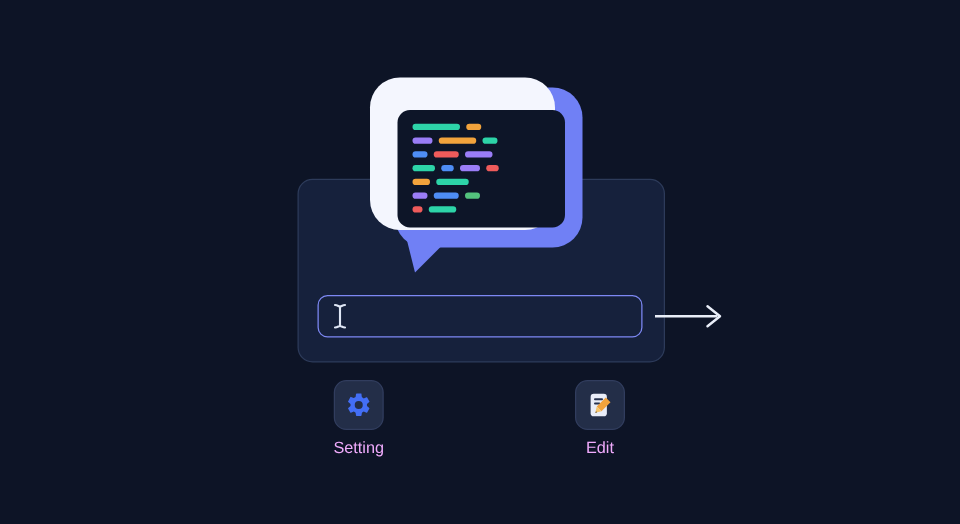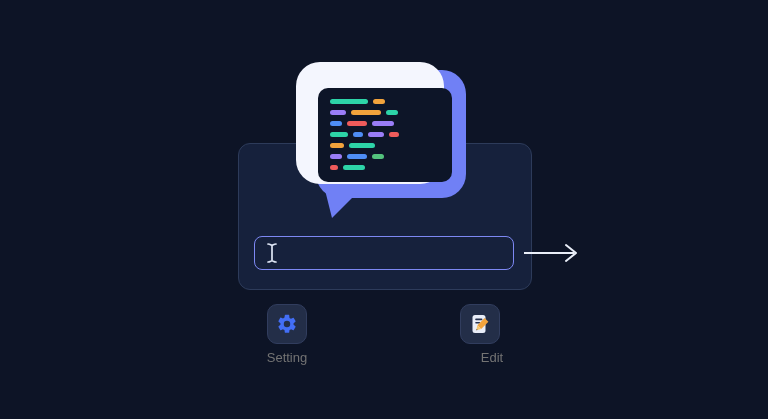--- a/index.html
+++ b/index.html
@@ -44,25 +44,25 @@
   
   .icon-button{
     position:absolute;width:40px;height:40px;border-radius:10px;
     background:#232e48;border:1px solid #313d5e;
     display:flex;align-items:center;justify-content:center;cursor:pointer;
     padding:0;
   }
   .btn-setting{left:267px;top:304px;}
   .btn-edit{left:460px;top:304px;}
   .btn-label{
-    position:absolute;width:80px;text-align:center;color:#737373;
+    position:absolute;width:80px;text-align:center;color:#f0abfc;
     font-size:13px;top:350px;
   }
   .lbl-setting{left:247px;}
-  .lbl-edit{left:452px;}
+  .lbl-edit{left:440px;}
 </style>
 </head>
 <body>
 
 <div class="stage">
 
   <div class="prompt-card"></div>
 
   <div class="bubble">
     <div class="bubble-back"></div>

